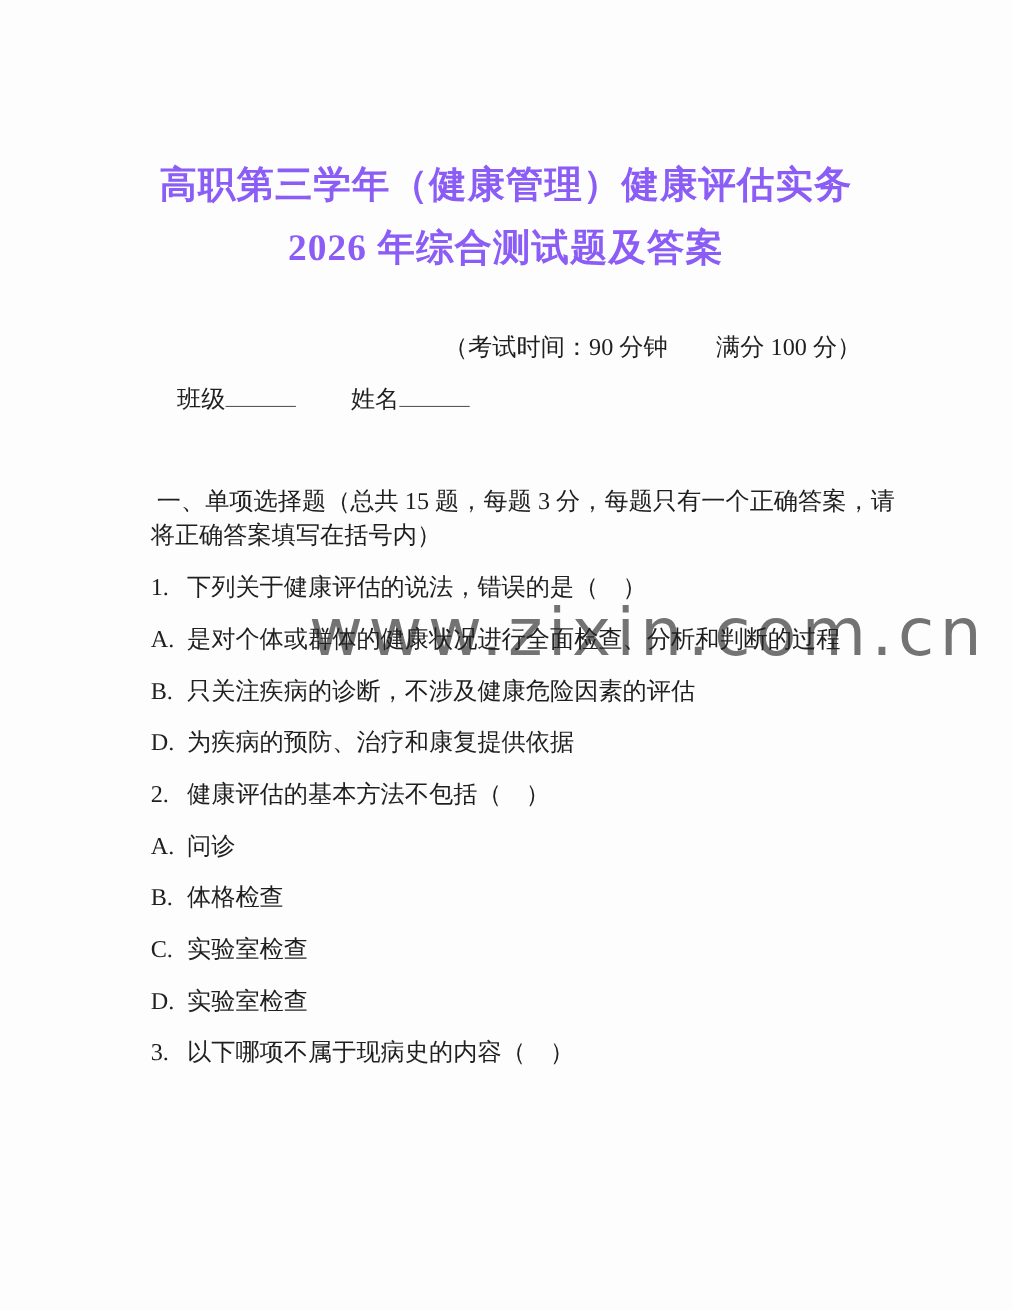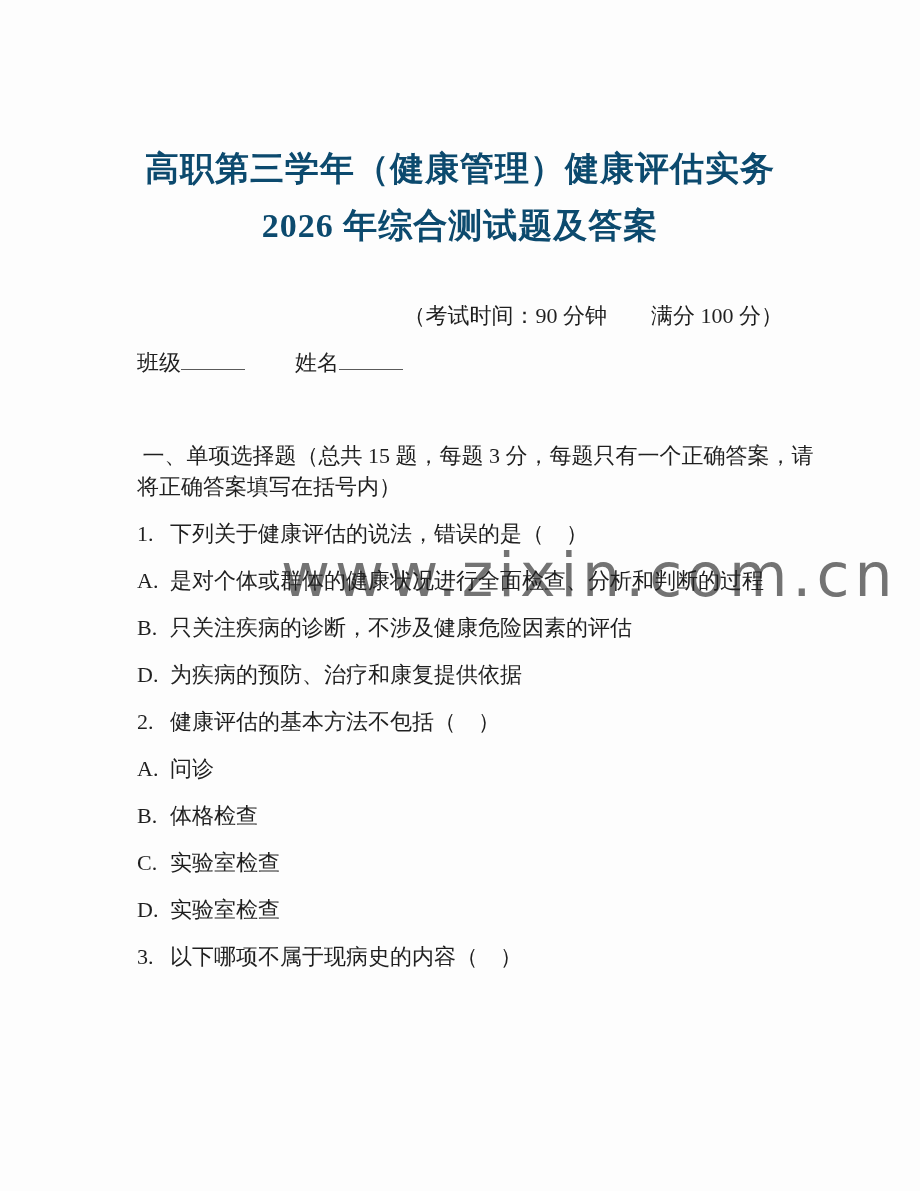--- a/index.html
+++ b/index.html
@@ -29,32 +29,32 @@
     z-index: 1;
     padding: 140px 137px 0 137px;
     box-sizing: border-box;
   }
   .doc-title {
     margin: 0;
     font-size: 34px;
     font-weight: bold;
     line-height: 57px;
     text-align: center;
-    color: #0c4a6e;
+    color: #8b5cf6;
     letter-spacing: 1px;
   }
   .title-line { display: block; }
   .line {
     margin: 16px 0 0 0;
     line-height: 31px;
     font-size: 22px;
     white-space: pre-wrap;
   }
   .exam-info { margin-top: 46px; text-align: right; }
-  .class-name-line { margin-top: 16px; }
+  .class-name-line { margin-top: 16px; margin-left: 24px; }
   .section-heading {
     margin-top: 62px;
     width: 695px;
   }
   .num { display: inline-block; min-width: 33px; }
   .blank {
     display: inline-block;
     width: 64px;
     border-bottom: 1.5px solid #5a5a5a;
     height: 22px;

